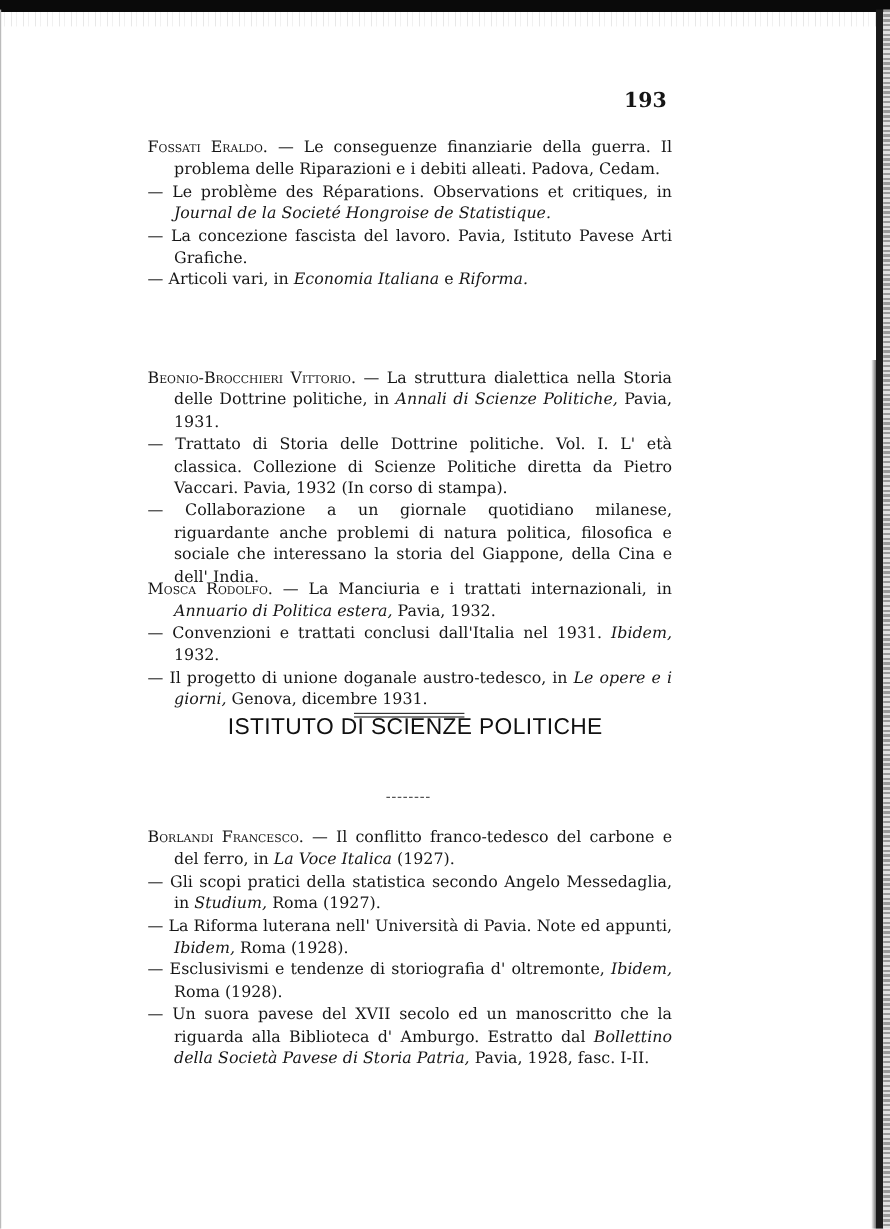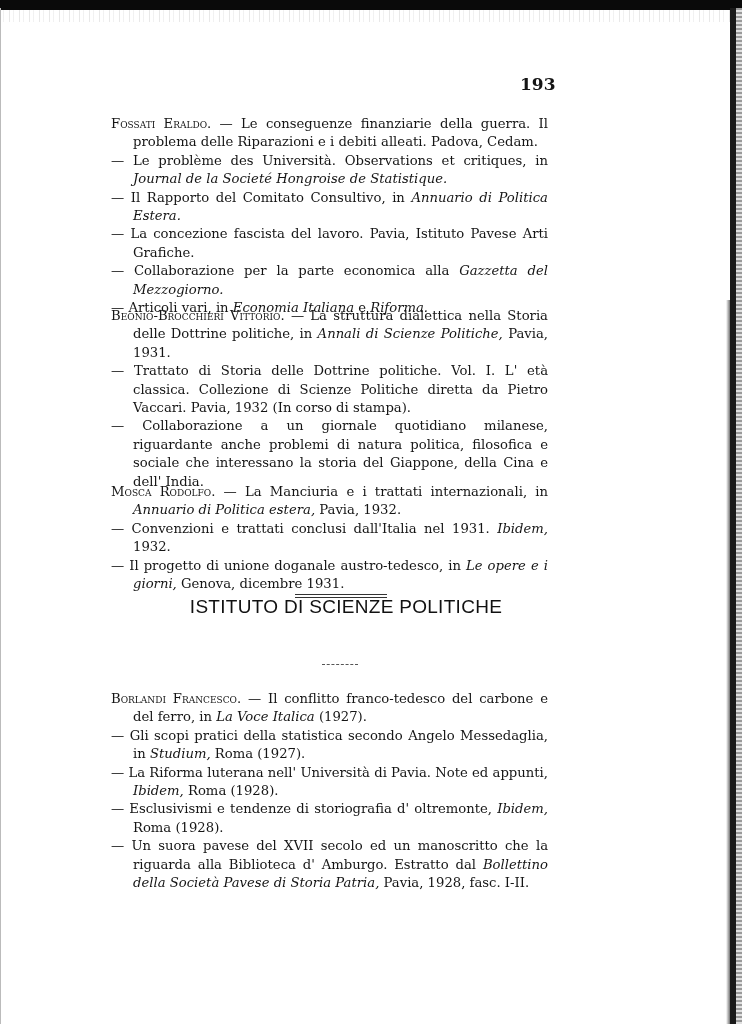--- a/index.html
+++ b/index.html
@@ -14,21 +14,21 @@
     background: repeating-linear-gradient(90deg, #fff 0 3px, #d8d8d8 3px 4px, #fff 4px 9px, #bdbdbd 9px 10px); opacity: .35; }
   .spine-dark { position: absolute; right: 6px; top: 8px; width: 6px; height: 1016px; background: #1a1a1a; }
   .spine-gray { position: absolute; right: 0; top: 8px; width: 6px; height: 1016px;
     background: repeating-linear-gradient(180deg, #9a9a9a 0 2px, #e0e0e0 2px 4px); }
   .spine-shadow { position: absolute; right: 12px; top: 300px; width: 4px; height: 724px;
     background: linear-gradient(90deg, rgba(0,0,0,0), rgba(0,0,0,.55)); }
   .left-edge { position: absolute; left: 0; top: 8px; width: 1px; height: 1016px; background: #bbb; }
 
   .page-number { position: absolute; left: 520px; top: 74px; font-size: 17px; font-weight: bold; }
 
-  .entries { position: absolute; left: 111px; width: 437px; font-size: 13.2px; line-height: 18.4px; }
+  .entries { position: absolute; left: 123px; width: 437px; font-size: 13.2px; line-height: 18.4px; }
   .entry { margin: 0; text-align: justify; padding-left: 22px; text-indent: -22px; }
   .author { font-variant: small-caps; }
   .it { font-style: italic; }
 
   .block1 { top: 115px; }
   .block2 { top: 307px; }
   .block3 { top: 483px; }
   .block4 { top: 690px; }
 
   .rule-double { position: absolute; left: 295px; top: 594px; width: 92px; height: 4px;
@@ -45,24 +45,22 @@
 <div class="top-speckle"></div>
 <div class="left-edge"></div>
 <div class="spine-shadow"></div>
 <div class="spine-dark"></div>
 <div class="spine-gray"></div>
 
 <div class="page-number">193</div>
 
 <div class="entries block1">
     <p class="entry"><span class="author">Fossati Eraldo.</span><span> — Le conseguenze finanziarie della guerra. Il problema delle Riparazioni e i debiti alleati. Padova, Cedam.</span></p>
-    <p class="entry"><span>— Le problème des Università. Observations et critiques, in </span><span class="it">Journal de la Societé Hongroise de Statistique.</span></p>
-    <p class="entry"><span>— Il Rapporto del Comitato Consultivo, in </span><span class="it">Annuario di Politica Estera.</span></p>
+    <p class="entry"><span>— Le problème des Réparations. Observations et critiques, in </span><span class="it">Journal de la Societé Hongroise de Statistique.</span></p>
     <p class="entry"><span>— La concezione fascista del lavoro. Pavia, Istituto Pavese Arti Grafiche.</span></p>
-    <p class="entry"><span>— Collaborazione per la parte economica alla </span><span class="it">Gazzetta del Mezzogiorno.</span></p>
     <p class="entry"><span>— Articoli vari, in </span><span class="it">Economia Italiana</span><span> e </span><span class="it">Riforma.</span></p>
   </div>
 <div class="entries block2">
     <p class="entry"><span class="author">Beonio-Brocchieri Vittorio.</span><span> — La struttura dialettica nella Storia delle Dottrine politiche, in </span><span class="it">Annali di Scienze Politiche,</span><span> Pavia, 1931.</span></p>
     <p class="entry"><span>— Trattato di Storia delle Dottrine politiche. Vol. I. L' età classica. Collezione di Scienze Politiche diretta da Pietro Vaccari. Pavia, 1932 (In corso di stampa).</span></p>
     <p class="entry"><span>— Collaborazione a un giornale quotidiano milanese, riguardante anche problemi di natura politica, filosofica e sociale che interessano la storia del Giappone, della Cina e dell' India.</span></p>
   </div>
 <div class="entries block3">
     <p class="entry"><span class="author">Mosca Rodolfo.</span><span> — La Manciuria e i trattati internazionali, in </span><span class="it">Annuario di Politica estera,</span><span> Pavia, 1932.</span></p>
     <p class="entry"><span>— Convenzioni e trattati conclusi dall'Italia nel 1931. </span><span class="it">Ibidem,</span><span> 1932.</span></p>

